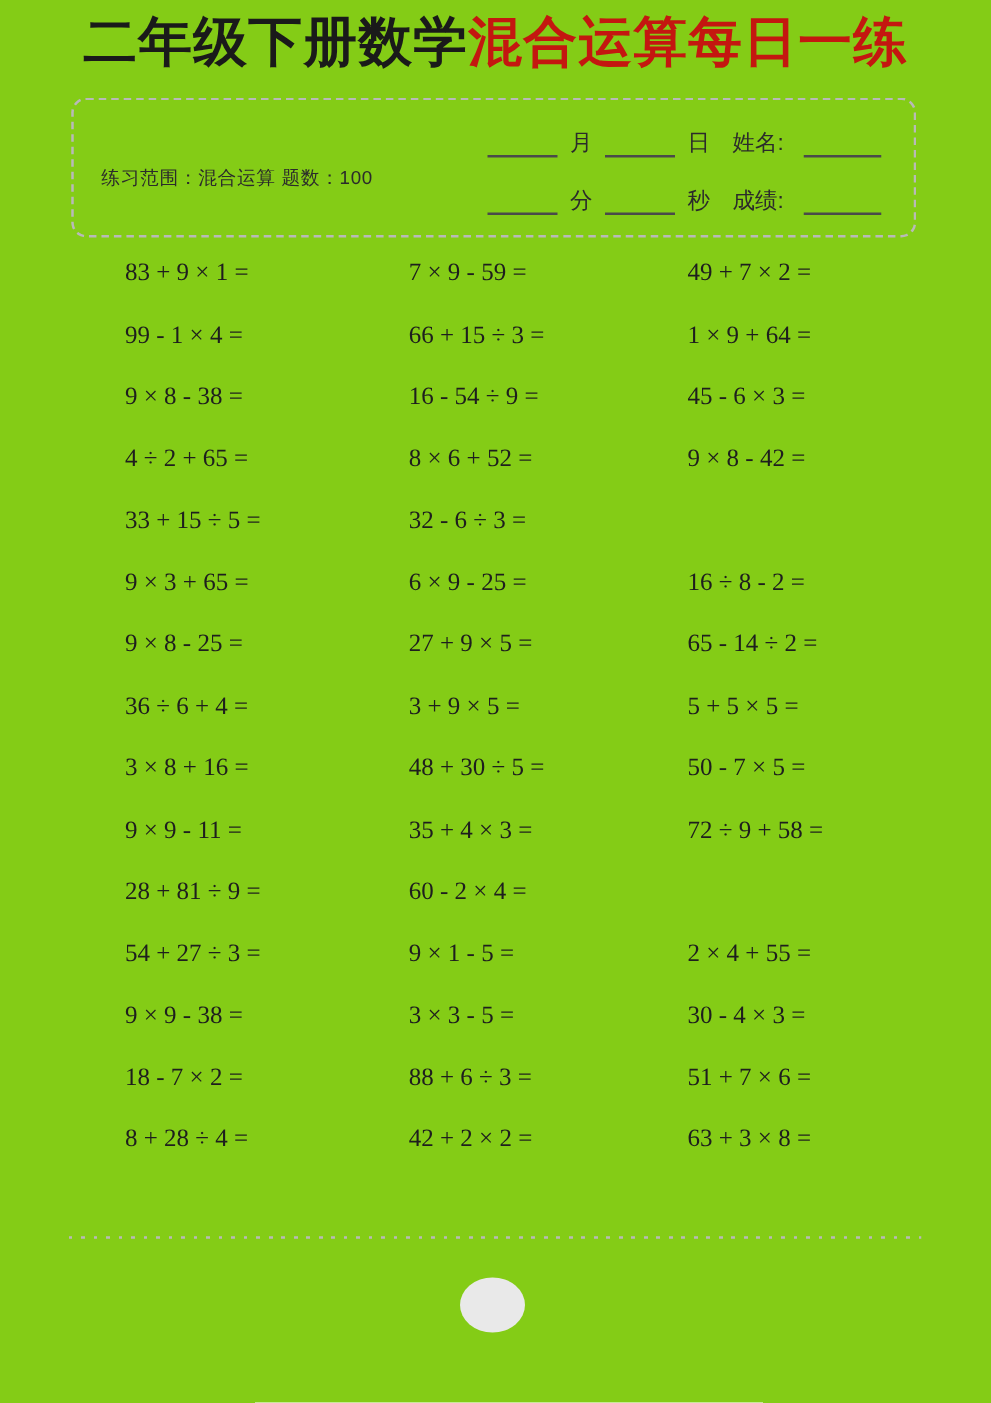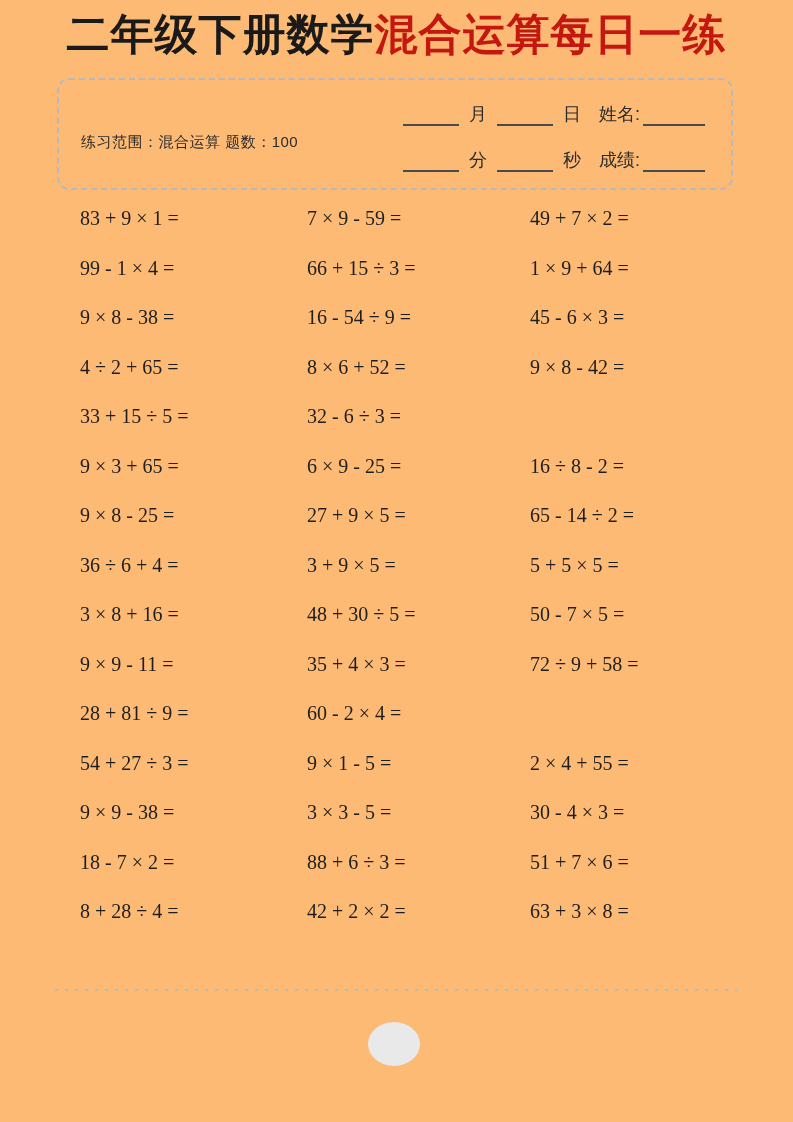--- a/index.html
+++ b/index.html
@@ -3,21 +3,21 @@
 <meta charset="utf-8">
 <style>
   * { margin: 0; padding: 0; box-sizing: border-box; }
   html, body { background: #ffffff; }
   body { font-family: "Liberation Sans", sans-serif; }
   .page {
     position: relative;
     width: 793px;
     height: 1122px;
     margin: 0 auto;
-    background: #fdba74;
+    background: #84cc16;
     overflow: hidden;
   }
   .title {
     position: absolute;
     top: 8px;
     left: 0;
     width: 100%;
     text-align: center;
     font-size: 43px;
     font-weight: 700;
@@ -62,25 +62,25 @@
   }
   .blank {
     display: inline-block;
     width: 56px;
     height: 20px;
     border-bottom: 2px solid #4a4a4a;
   }
   .blank.wide { width: 62px; }
   .fill-row .lbl { margin: 0 10px; }
   .fill-row .lbl2 { margin: 0 18px 0 10px; }
-  .fill-row .klbl { margin-right: 3px; text-align: right; }
+  .fill-row .klbl { margin-right: 16px; text-align: right; }
 
   .problems {
     position: absolute;
-    left: 80px;
+    left: 100px;
     top: 194px;
     width: 660px;
   }
   .prow {
     display: grid;
     grid-template-columns: 227px 223px 1fr;
     height: 49.5px;
     align-items: center;
   }
   .pcell {

